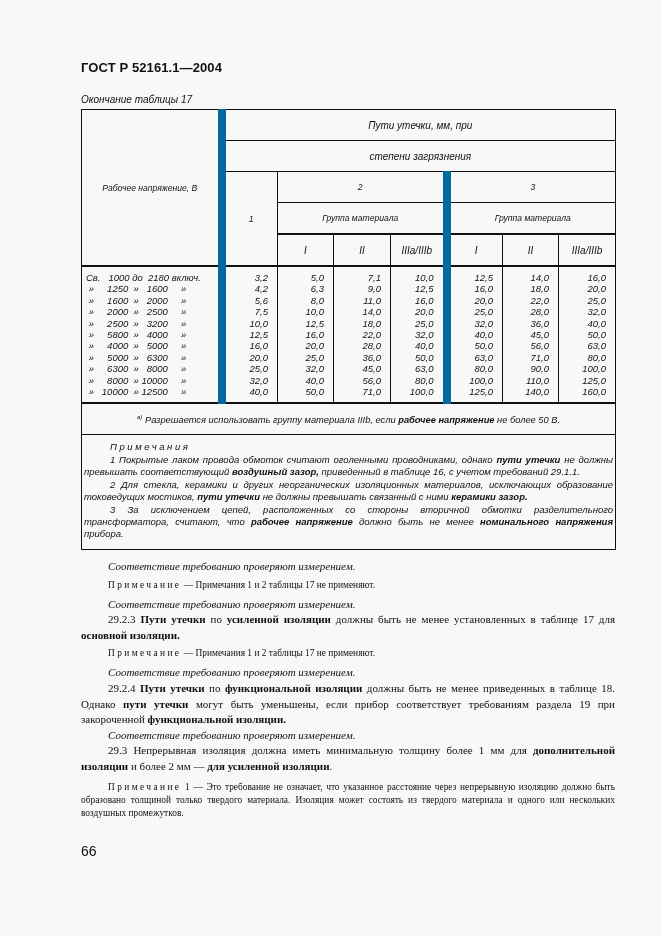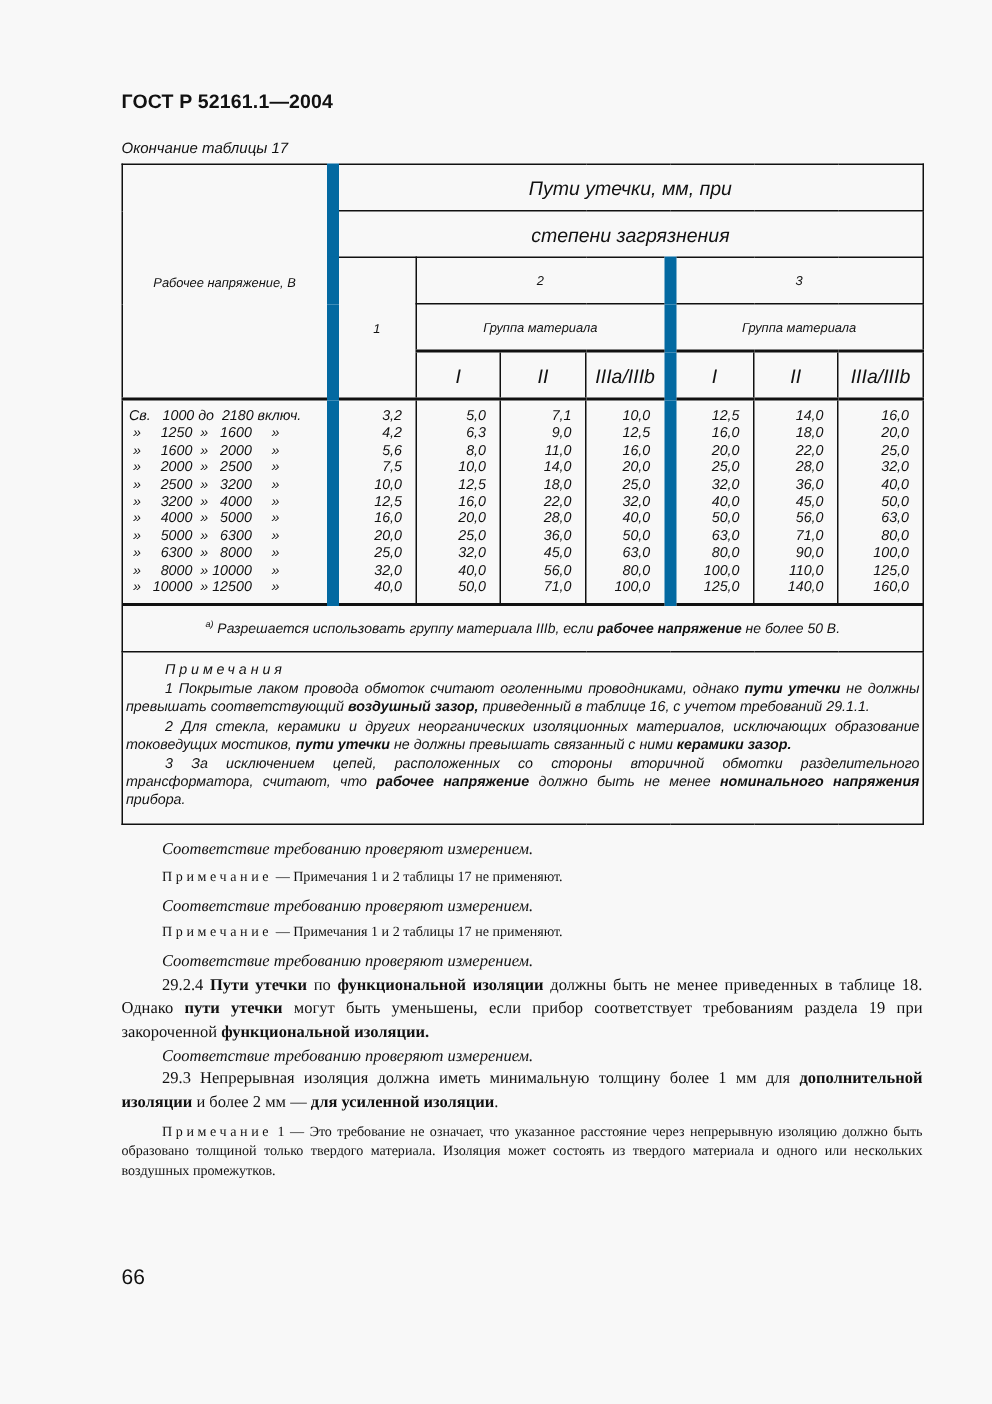--- a/index.html
+++ b/index.html
@@ -47,21 +47,21 @@
       vertical-align: middle;
       padding: 0;
     }
     .tbl .outer-l { border-left: 1.6px solid #111; }
     .tbl .outer-r { border-right: 1.6px solid #111; }
     .tbl .outer-t { border-top: 1.6px solid #111; }
     .tbl .thick-r { border-right: 8px solid #0369a1; }
     .tbl .thick-b { border-bottom: 2px solid #111; }
     .tbl .thick-t { border-top: 2px solid #111; }
     .tbl tr.h-row td { height: 30px; }
-    .tbl .hdr-small { font-size: 13px; }
+    .tbl .hdr-small { font-size: 10px; }
     .tbl .data-cell {
       vertical-align: top;
       padding-top: 5px;
       padding-bottom: 5px;
       font-size: 9.5px;
       line-height: 11.4px;
     }
     .tbl .data-cell div {
       text-align: right;
       padding-right: 9px;
@@ -170,21 +170,21 @@
     <td class="thick-b thick-t hdr-small">II</td>
     <td class="thick-b thick-t outer-r hdr-small">IIIa/IIIb</td>
   </tr>
   <tr>
     <td class="data-cell range-cell outer-l thick-r">
       <div>Св.   1000 до  2180 включ.</div>
       <div> »     1250  »   1600     »</div>
       <div> »     1600  »   2000     »</div>
       <div> »     2000  »   2500     »</div>
       <div> »     2500  »   3200     »</div>
-      <div> »     3200  »   4000     »</div>
+      <div> »     5800  »   4000     »</div>
       <div> »     4000  »   5000     »</div>
       <div> »     5000  »   6300     »</div>
       <div> »     6300  »   8000     »</div>
       <div> »     8000  » 10000     »</div>
       <div> »   10000  » 12500     »</div>
     </td>
     <td class="data-cell">
       <div>3,2</div>
       <div>4,2</div>
       <div>5,6</div>
@@ -287,20 +287,21 @@
       <p><span>3 За исключением цепей, расположенных со стороны вторичной обмотки разделительного трансформатора, считают, что </span><b>рабочее напряжение</b><span> должно быть не менее </span><b>номинального напряжения</b><span> прибора.</span></p>
     </td>
   </tr>
 </tbody>
   </table>
 
 <div class="body-text" style="top:559px;font-family:Liberation Serif, serif;">
   <p class="ital">Соответствие требованию проверяют измерением.</p>
   <p class="note-small"><span class="spaced">Примечание</span><span> — Примечания 1 и 2 таблицы 17 не применяют.</span></p>
   <p class="ital">Соответствие требованию проверяют измерением.</p>
+  <p><span>29.2.3  </span><b>Пути утечки</b><span> по </span><b>усиленной изоляции</b><span> должны быть не менее установленных в таблице 17 для </span><b>основной изоляции.</b></p>
   <p class="note-small"><span class="spaced">Примечание</span><span> — Примечания 1 и 2 таблицы 17 не применяют.</span></p>
   <p class="ital">Соответствие требованию проверяют измерением.</p>
   <p><span>29.2.4  </span><b>Пути утечки</b><span> по </span><b>функциональной изоляции</b><span> должны быть не менее приведенных в таблице 18. Однако </span><b>пути утечки</b><span> могут быть уменьшены, если прибор соответствует требованиям раздела 19 при закороченной </span><b>функциональной изоляции.</b></p>
   <p class="ital">Соответствие требованию проверяют измерением.</p>
   <p><span>29.3 Непрерывная изоляция должна иметь минимальную толщину более 1 мм для </span><b>дополнительной изоляции</b><span> и более 2 мм — </span><b>для усиленной изоляции</b><span>.</span></p>
   <p class="note-small" style="margin-top:6px;"><span class="spaced">Примечание</span><span>  1 — Это требование не означает, что указанное расстояние через непрерывную изоляцию должно быть образовано толщиной только твердого материала. Изоляция может состоять из твердого материала и одного или нескольких воздушных промежутков.</span></p>
 </div>
 
 <div class="page-number">66</div>
 

